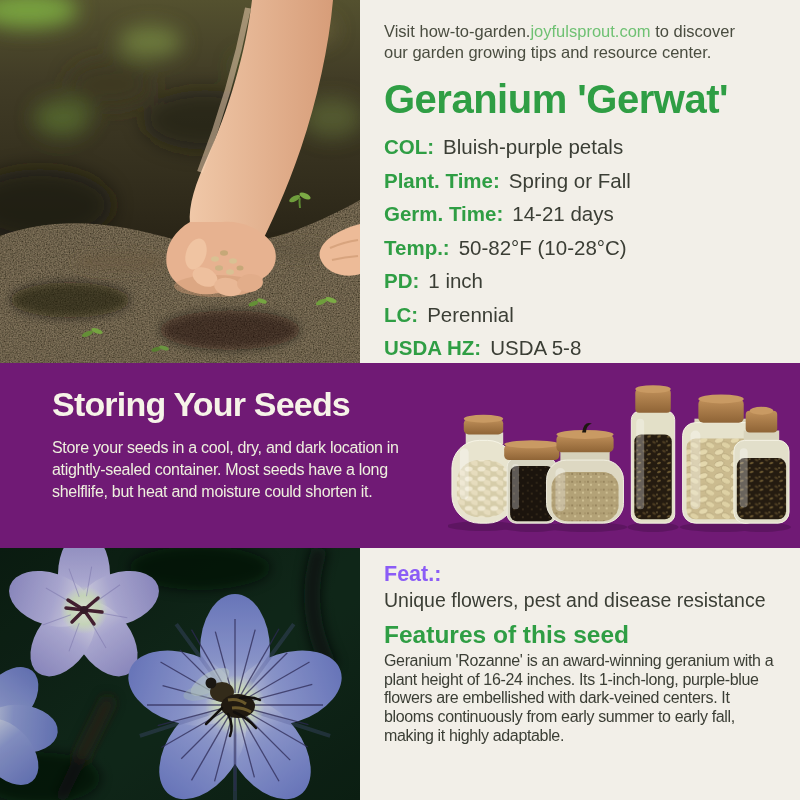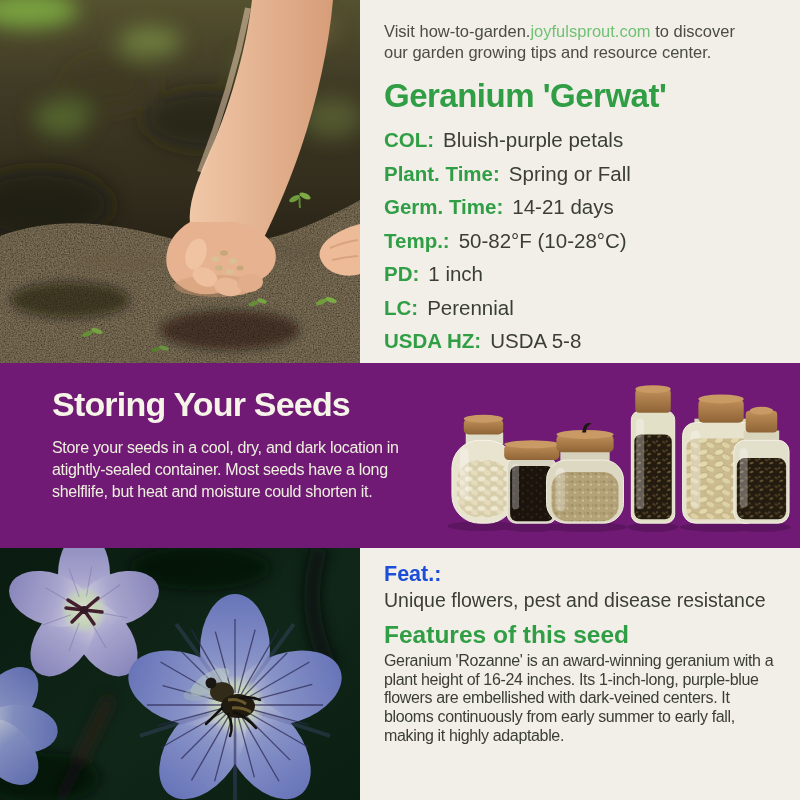--- a/index.html
+++ b/index.html
@@ -4,37 +4,37 @@
 <style>
   html,body{margin:0;padding:0;background:#e9e6df;}
   .poster{position:relative;width:800px;height:800px;background:#f2efe8;overflow:hidden;
           font-family:"Liberation Sans",sans-serif;}
   
   .photo-sowing{position:absolute;left:0;top:0;width:360px;height:363px;display:block;}
   .panel-top{position:absolute;left:360px;top:0;width:440px;height:363px;box-sizing:border-box;
              padding:21px 14px 0 24px;}
   .intro{width:406px;font-size:16.5px;line-height:1.28;color:#4a4d40;white-space:pre-line;}
   .intro .link{color:#6fc173;text-align:right;}
-  .page-title{margin-top:14px;font-size:33px;font-weight:bold;color:#2f9e44;letter-spacing:-0.5px;}
+  .page-title{margin-top:14px;font-size:40px;font-weight:bold;color:#2f9e44;letter-spacing:-0.5px;}
   .facts{margin-top:13px;}
   .fact{font-size:20.5px;margin-bottom:9.5px;white-space:nowrap;}
   .fact .lbl{font-weight:bold;color:#2f9e44;margin-right:9px;}
   .fact .val{color:#3b3e35;margin-top:32px;}
   
   .band{position:absolute;left:0;top:363px;width:800px;height:185px;background:#701a75;}
   .band-text{position:absolute;left:52px;top:22px;width:380px;}
   .band-title{font-size:34px;font-weight:bold;color:#f6f3e8;letter-spacing:-0.8px;}
   .band-body{margin-top:13px;font-size:16px;line-height:1.38;color:#eef0de;letter-spacing:-0.3px;
              white-space:pre-line;}
   .jars{position:absolute;left:448px;top:14px;width:345px;height:158px;}
   
   .photo-flowers{position:absolute;left:0;top:548px;width:360px;height:252px;display:block;}
   .panel-bottom{position:absolute;left:360px;top:548px;width:440px;height:252px;box-sizing:border-box;
                 padding:14px 14px 0 24px;}
-  .flabel{font-size:21.5px;font-weight:bold;color:#1d4ed8;margin-bottom:2px;}
+  .flabel{font-size:21.5px;font-weight:bold;color:#8b5cf6;margin-bottom:2px;}
   .fvalue{font-size:19.5px;color:#3b3e35;margin-bottom:9px;white-space:nowrap;}
   .ftitle{font-size:24.5px;font-weight:bold;color:#2f9e44;margin:2px 0 3px;}
   .fbody{font-size:16px;line-height:1.17;color:#3b3e35;letter-spacing:-0.35px;width:418px;
          white-space:pre-line;}
 </style>
 </head>
 <body>
 
 <div class="poster">
 

